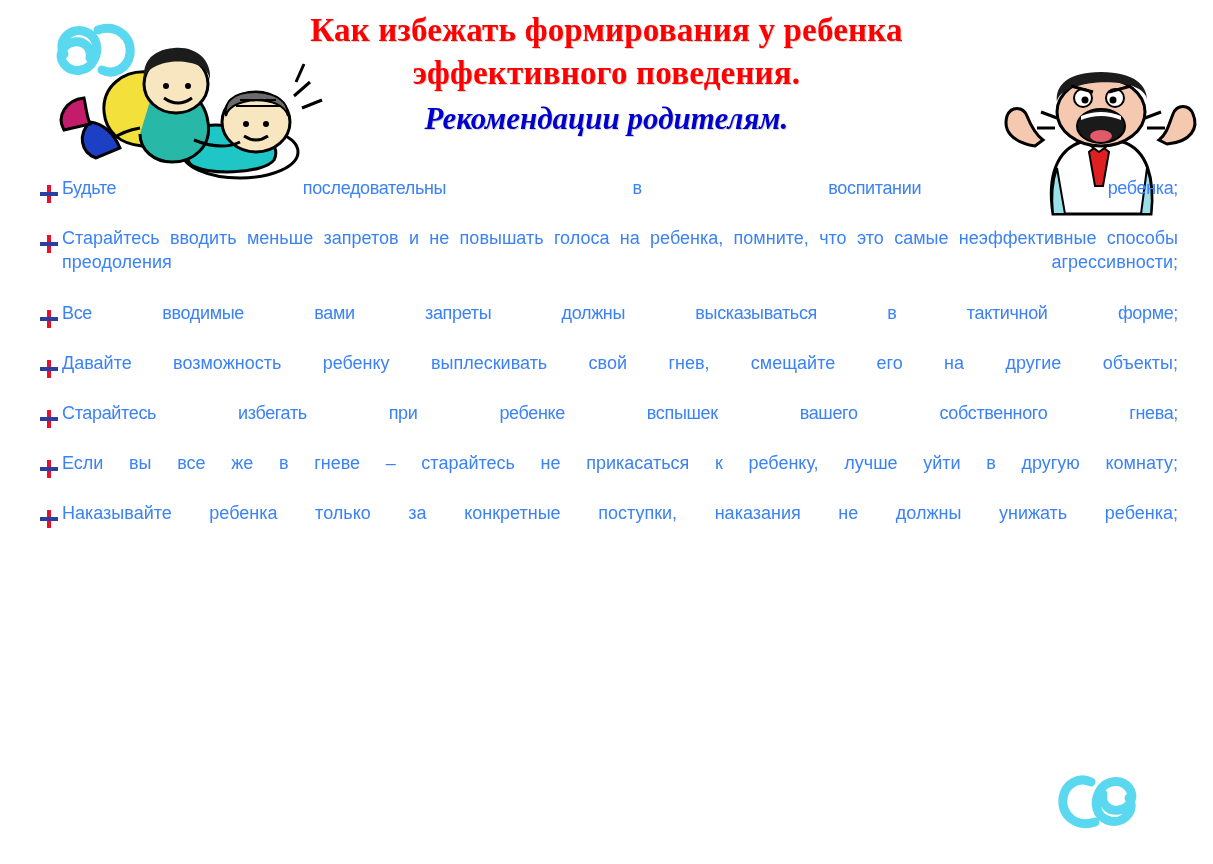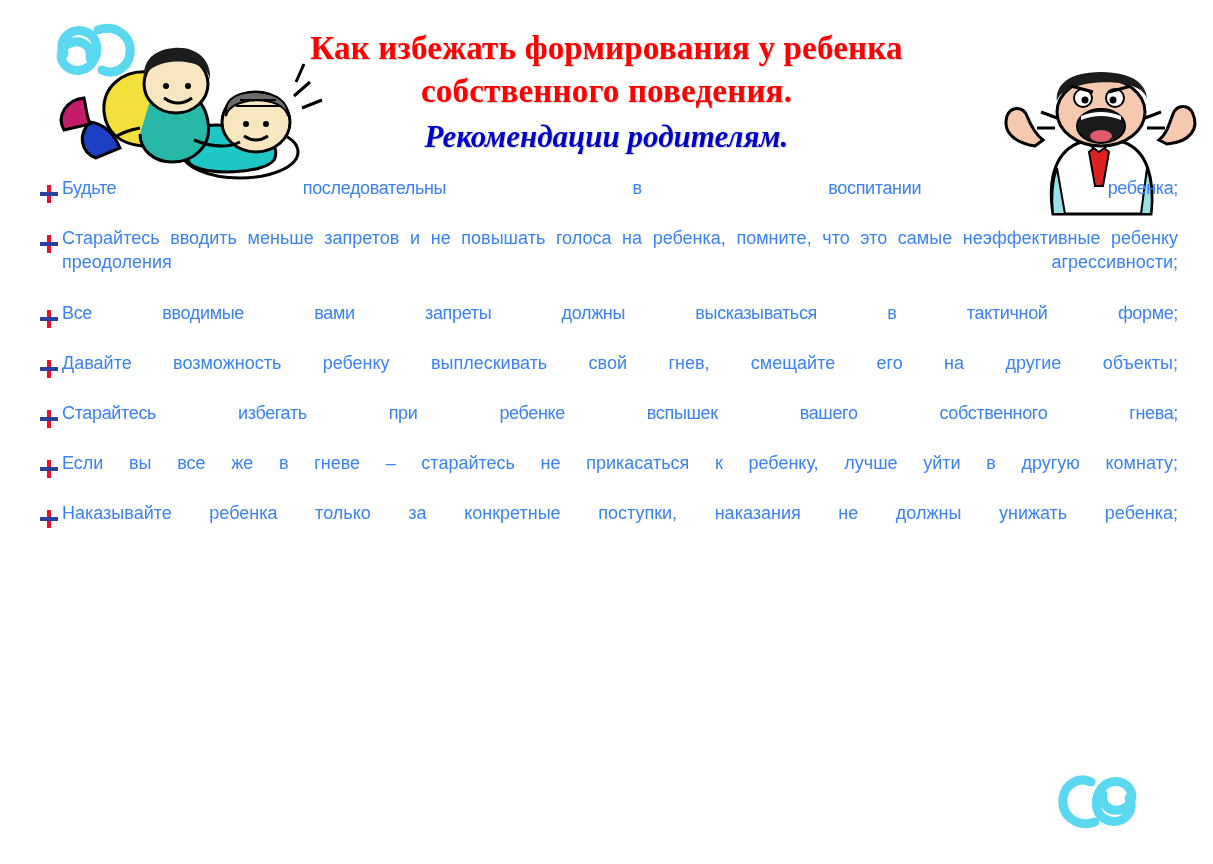--- a/index.html
+++ b/index.html
@@ -26,21 +26,21 @@
   .swoosh {
     position: absolute;
     pointer-events: none;
   }
   .swoosh-tl { left: 46px; top: 10px; }
   .swoosh-br { right: 60px; bottom: 12px; }
 
   
   .header {
     position: relative;
-    padding-top: 28px;
+    padding-top: 10px;
     text-align: center;
     z-index: 5;
   }
   .title-line {
     font-family: "Liberation Serif", serif;
     font-weight: bold;
     font-style: normal;
     font-size: 33px;
     line-height: 1.25;
     color: #ff0000;
@@ -189,21 +189,21 @@
       <path d="M86 48 q20 -8 40 0 l0 -4 q-20 -8 -40 0 Z" fill="#ffffff"></path>
       <ellipse cx="106" cy="64" rx="11" ry="6" fill="#e05a6a"></ellipse>
 
       <path d="M150 46 l16 -6 M152 56 l18 0" stroke="#000" stroke-width="3" fill="none"></path>
       <path d="M62 46 l-16 -6 M60 56 l-18 0" stroke="#000" stroke-width="3" fill="none"></path>
     </svg>
   </div>
 
   <div class="header">
     <div class="title-line">Как избежать формирования у ребенка</div>
-    <div class="title-line second">собственного поведения.</div>
+    <div class="title-line second">эффективного поведения.</div>
     <div class="subtitle">Рекомендации родителям.</div>
   </div>
 
   <div class="list">
 
     <div class="item">
       <span class="bullet">
         <svg width="18" height="18" viewBox="0 0 18 18">
             <rect x="7" y="0" width="4" height="18" fill="#e8112d"></rect>
             <rect x="0" y="7" width="18" height="4" fill="#2b3f9e"></rect>
@@ -213,21 +213,21 @@
     </div>
 
 
     <div class="item">
       <span class="bullet">
         <svg width="18" height="18" viewBox="0 0 18 18">
             <rect x="7" y="0" width="4" height="18" fill="#e8112d"></rect>
             <rect x="0" y="7" width="18" height="4" fill="#2b3f9e"></rect>
           </svg>
       </span>
-      <span class="item-text">Старайтесь вводить меньше запретов и не повышать голоса на ребенка, помните, что это самые неэффективные ребенку преодоления агрессивности;</span>
+      <span class="item-text">Старайтесь вводить меньше запретов и не повышать голоса на ребенка, помните, что это самые неэффективные способы преодоления агрессивности;</span>
     </div>
 
     <div class="item">
       <span class="bullet">
         <svg width="18" height="18" viewBox="0 0 18 18">
             <rect x="7" y="0" width="4" height="18" fill="#e8112d"></rect>
             <rect x="0" y="7" width="18" height="4" fill="#2b3f9e"></rect>
           </svg>
       </span>
       <span class="item-text tight">Все вводимые вами запреты должны высказываться в тактичной форме;</span>

